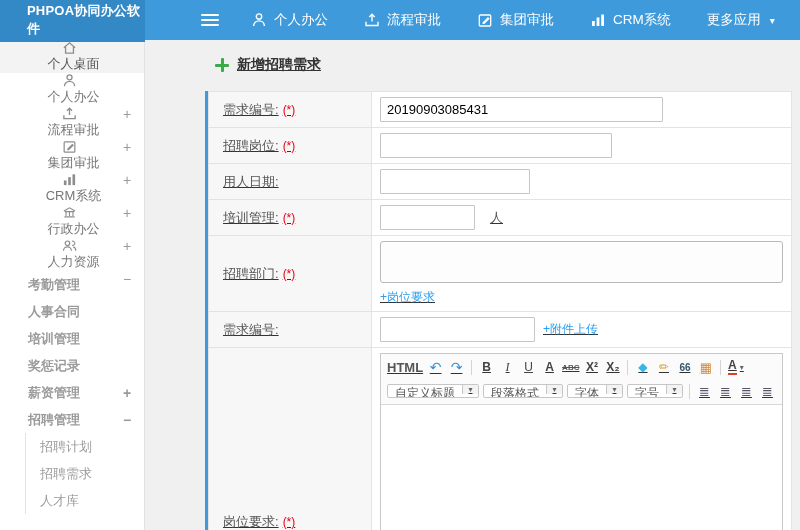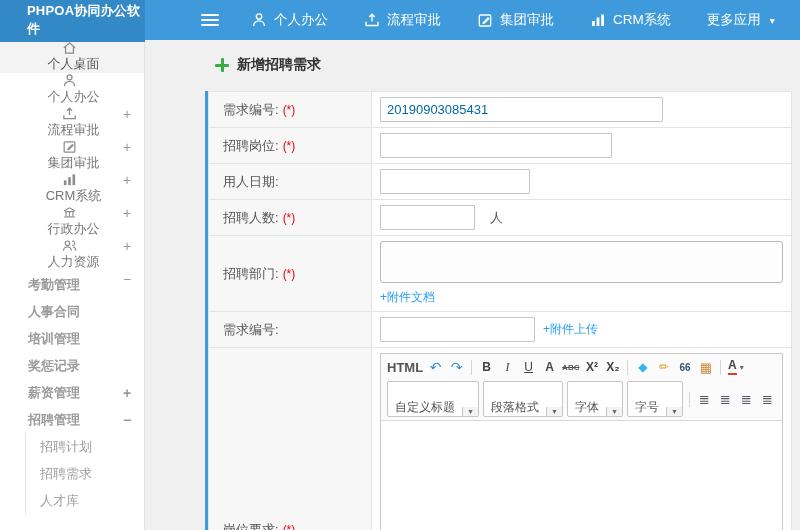--- a/index.html
+++ b/index.html
@@ -40,38 +40,38 @@
   .sub-item {
     height: 27px; display: flex; align-items: center; padding: 0 10px 0 28px;
     color: #9b9b9b; cursor: pointer; font-size: 13px; font-weight: bold;
   }
   .sub2-wrap { margin-left: 25px; border-left: 1px solid #e3e3e3; }
   .sub2-item {
     height: 27px; display: flex; align-items: center; padding-left: 14px;
     color: #9b9b9b; cursor: pointer; font-size: 13px;
   }
   
-  .main { position: absolute; left: 146px; top: 40px; right: 0; bottom: 0; background: #f0f0f0; overflow: hidden; }
+  .main { position: absolute; left: 146px; top: 40px; right: 0; bottom: 0; background: #f0f0f0; overflow: hidden; text-decoration: underline; }
   .page-title { display: flex; align-items: center; padding: 16px 0 10px 69px; }
   .plus-ico { position: relative; width: 14px; height: 14px; margin-right: 8px; }
   .plus-ico::before, .plus-ico::after { content: ""; position: absolute; background: #3aab47; border-radius: 1px; }
   .plus-ico::before { left: 5.5px; top: 0; width: 3px; height: 14px; }
   .plus-ico::after { left: 0; top: 5.5px; width: 14px; height: 3px; }
   .title-text { font-size: 14px; font-weight: bold; color: #333; }
   .form-wrap { margin: 7px 0 0 59px; width: 587px; border-left: 3px solid #3e9ada; }
   table.form-table { width: 100%; border-collapse: collapse; background: #fff; }
   td { border: 1px solid #e3e3e3; vertical-align: middle; }
   td.lbl { width: 214px; background: #f7f7f7; padding-left: 14px; color: #555; font-size: 13px; }
   td.val { padding: 5px 8px; background: #fff; }
   tr.std td { height: 35px; }
   tr.dept td { height: 68px; }
   .req { color: #e8000d; margin-left: 4px; font-size: 12px; }
   .inp {
     height: 25px; border: 1px solid #c5c5c5; padding: 0 6px; font-size: 13px;
-    color: #0369a1; background: #fff; font-family: inherit; border-radius: 1px;
+    color: #000000; background: #fff; font-family: inherit; border-radius: 1px;
   }
   .w283 { width: 283px; } .w232 { width: 232px; } .w150 { width: 150px; }
   .w95 { width: 95px; } .w155 { width: 155px; }
   .suffix { margin-left: 7px; color: #555; }
   .blue-link { color: #2a9ff0; font-size: 12px; text-decoration: none; cursor: pointer; }
   .dept-area {
     width: 100%; height: 42px; border: 1px solid #b9b9b9; border-radius: 3px;
     resize: none; background: #fdfdfd; font-family: inherit; font-size: 13px; padding: 4px 6px;
   }
   .dept-link-row { margin-top: 3px; }
@@ -92,22 +92,22 @@
   .t-under { text-decoration: underline; }
   .t-abc { font-size: 8px; text-decoration: line-through; font-weight: bold; color: #555; }
   .t-sup, .t-sub { font-size: 12px; font-weight: bold; color: #444; }
   .t-eraser { color: #35b6e8; font-size: 12px; }
   .t-paint { color: #e09a2f; font-size: 12px; }
   .t-quote { font-size: 10px; font-weight: bold; color: #33566b; }
   .t-table { color: #cf8a3e; font-size: 13px; }
   .t-fontcolor { border-bottom: 2px solid #e23b2e; line-height: 1.1; font-weight: bold; }
   .t-align { color: #556; font-size: 13px; }
   .ed-select {
-    height: 36px; border: 1px solid #c6c6c6; background: #fff; display: inline-flex;
-    align-items: flex-end; margin: 0 2px; border-radius: 2px; overflow: hidden; cursor: pointer;
+    height: 14px; border: 1px solid #c6c6c6; background: #fff; display: inline-flex;
+    align-items: flex-start; margin: 0 2px; border-radius: 2px; overflow: hidden; cursor: pointer;
   }
   .ed-select .txt { padding: 0 7px; font-size: 12px; color: #555; display: flex; align-items: center; white-space: nowrap; }
   .ed-select .dd {
     width: 16px; border-left: 1px solid #c6c6c6; background: #f3f3f3;
     display: flex; align-items: center; justify-content: center; font-size: 8px; color: #666;
   }
   .ed-content { height: 285px; background: #fff; }
 </style>
 </head>
 <body>
@@ -298,37 +298,37 @@
       <tr class="std">
         <td class="lbl">
           <span>用人日期:</span><span class="req"></span>
         </td>
         <td class="val">
           <input class="inp w150" style="">
         </td>
       </tr>
       <tr class="std">
         <td class="lbl">
-          <span>招聘人数:</span><span class="req">(*)</span>
+          <span>培训管理:</span><span class="req">(*)</span>
         </td>
         <td class="val">
           <span class="inline-row">
             <input class="inp w95" style="">
             <span class="suffix">人</span>
           </span>
         </td>
       </tr>
       <tr class="dept">
         <td class="lbl">
           <span>招聘部门:</span><span class="req">(*)</span>
         </td>
         <td class="val">
           <textarea class="dept-area" style=""></textarea>
           <div class="dept-link-row">
-            <a class="blue-link">+附件文档</a>
+            <a class="blue-link">+岗位要求</a>
           </div>
         </td>
       </tr>
       <tr class="std">
         <td class="lbl">
           <span>需求编号:</span><span class="req"></span>
         </td>
         <td class="val">
           <span class="inline-row">
             <input class="inp w155" style="">

